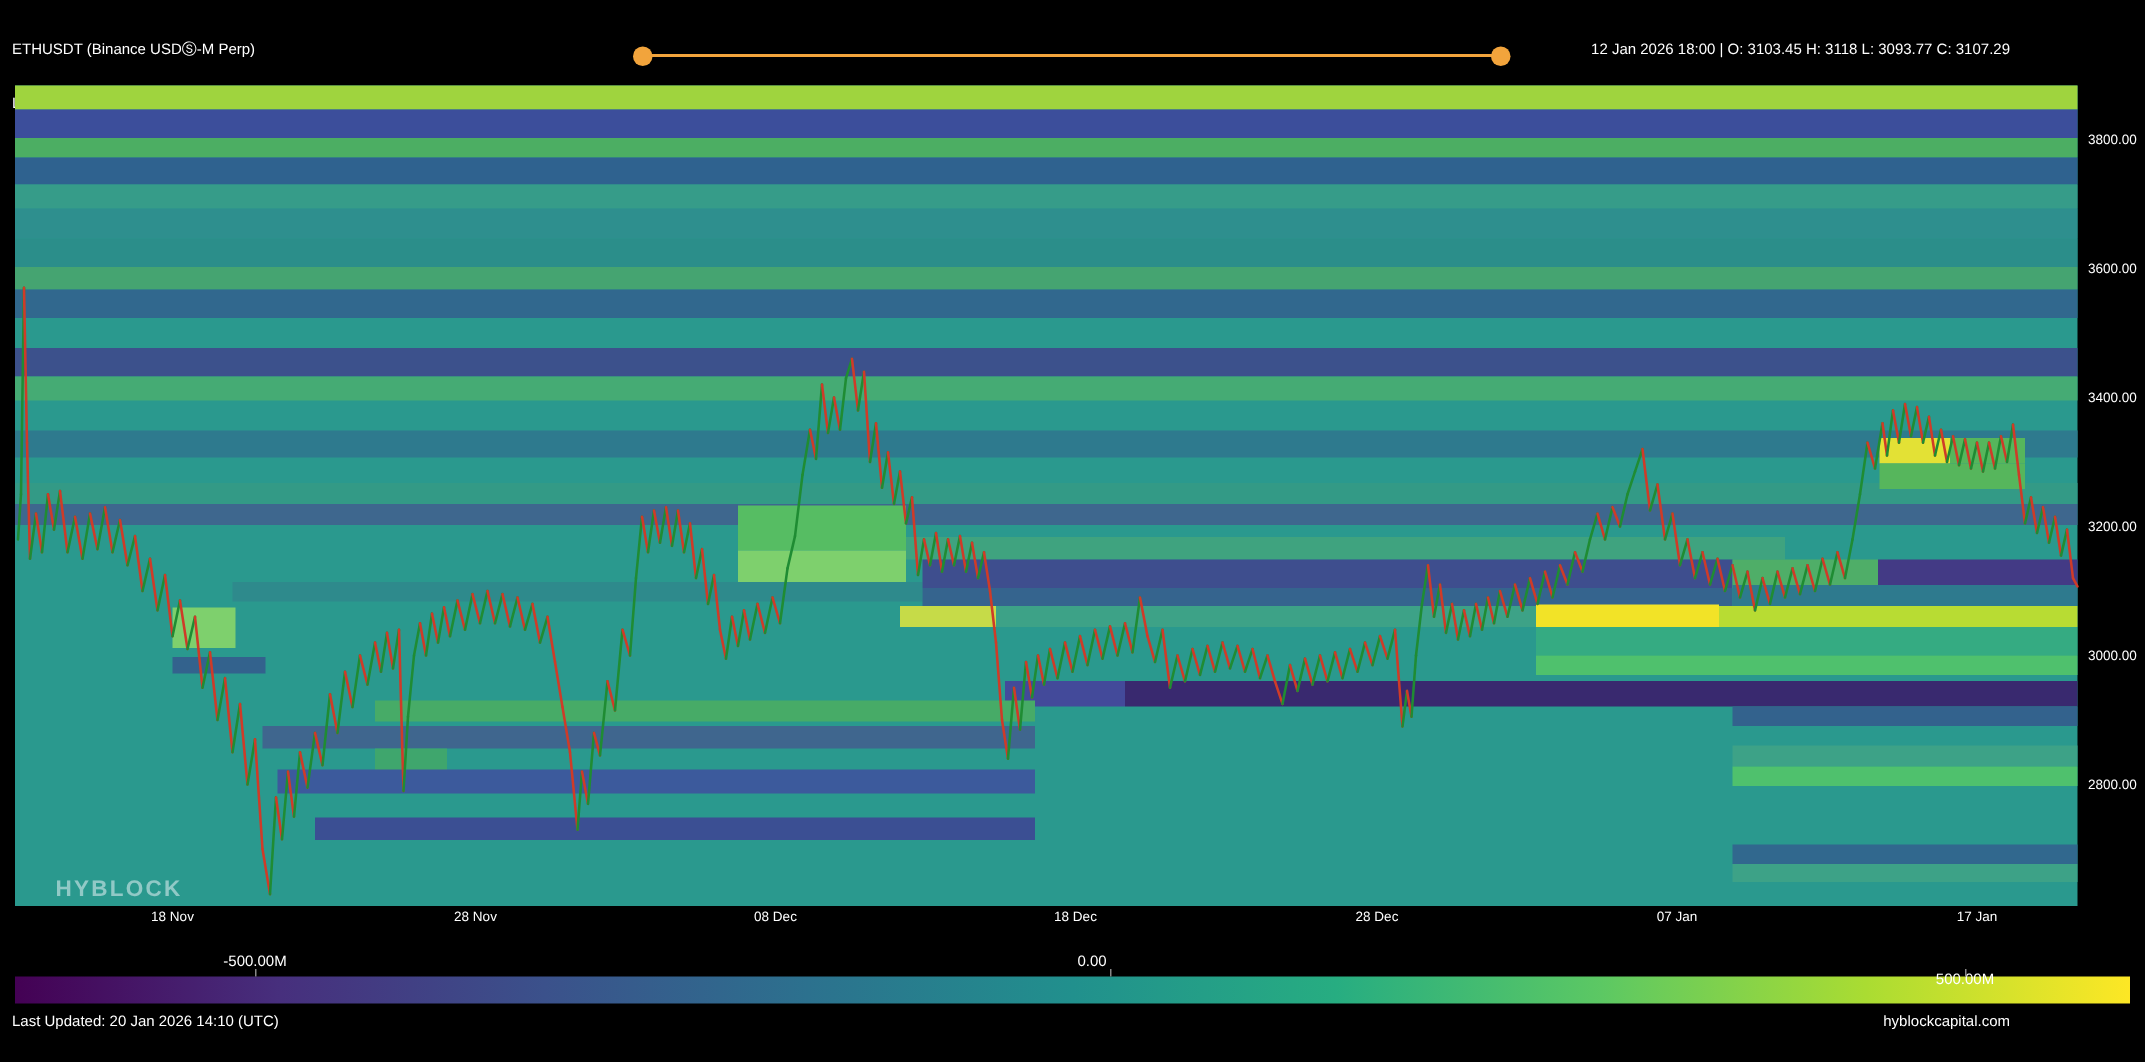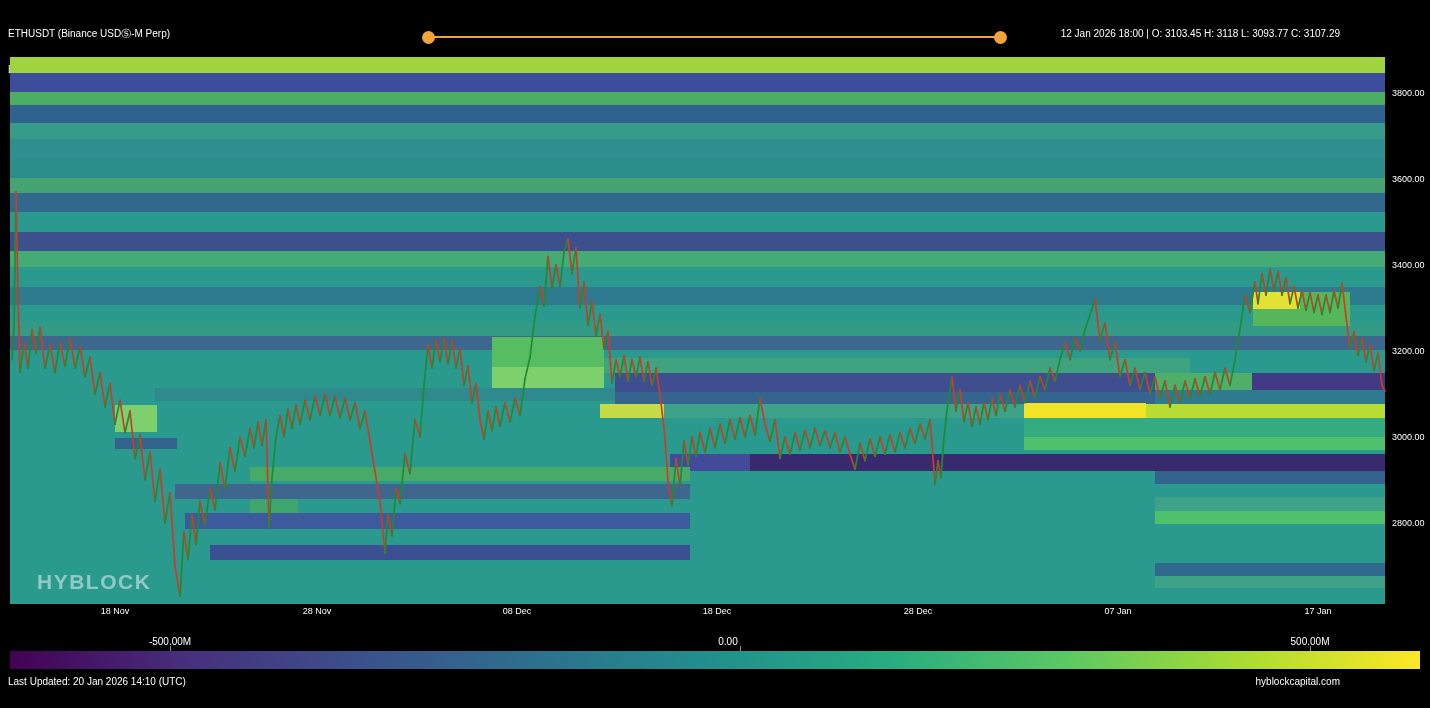--- a/index.html
+++ b/index.html
@@ -5,21 +5,21 @@
   html,body{margin:0;padding:0;background:#000;width:1430px;height:708px;overflow:hidden;
     font-family:"Liberation Sans","DejaVu Sans",sans-serif;-webkit-font-smoothing:antialiased;}
   #stage{position:relative;width:1348px;height:708px;background:#000;}
   .hdr{position:absolute;top:4px;color:#fff;font-size:10px;line-height:12px;white-space:pre;}
   .hdr.left{left:8px;text-align:left;}
   .hdr.right{right:8px;text-align:left;}
   #chart-svg{position:absolute;left:0;top:0;}
   #slider{position:absolute;left:0;top:0;width:1430px;height:0;}
   .slider-line{position:absolute;height:2px;border-radius:1px;}
   .slider-handle{position:absolute;width:13px;height:13px;border-radius:50%;cursor:ew-resize;}
-  #watermark{position:absolute;left:37px;top:570px;font-size:21px;font-weight:bold;
+  #watermark{position:absolute;left:37px;top:584px;font-size:15px;font-weight:bold;
     letter-spacing:1.5px;color:rgba(208,230,232,0.62);}
   #colorbar{position:absolute;left:10px;top:651px;width:1410px;height:18px;}
   .cbar-tick-label{position:absolute;top:636px;transform:translateX(-50%);color:#fff;font-size:10px;}
   .cbar-tick-mark{position:absolute;top:646px;width:1px;height:5px;background:#888;}
   .ftr{position:absolute;top:676px;color:#fff;font-size:10px;}
   .ftr.left{left:8px;}
   .ftr.right{right:8px;margin-left:20px;}
 </style>
 </head>
 <body>
@@ -422,20 +422,20 @@
   </svg>
 
   <div id="watermark">HYBLOCK</div>
 
   <div id="colorbar" style="left: 10px; top: 651px; width: 1410px; height: 18px; background: linear-gradient(to right, rgb(68, 1, 84), rgb(71, 47, 125), rgb(59, 81, 139), rgb(44, 113, 142), rgb(33, 144, 141), rgb(39, 173, 129), rgb(92, 200, 99), rgb(170, 220, 50), rgb(253, 231, 37));"></div>
   <div id="cbar-ticks">
       <span class="cbar-tick-label" style="left: 170px;">-500.00M</span>
       <span class="cbar-tick-mark" style="left: 170px;"></span>
       <span class="cbar-tick-label" style="left: 728px;">0.00</span>
       <span class="cbar-tick-mark" style="left: 740px;"></span>
-      <span class="cbar-tick-label" style="left: 1310px;">500.00M</span>
+      <span class="cbar-tick-label" style="left: 1310px; margin-top: 12px;">500.00M</span>
       <span class="cbar-tick-mark" style="left: 1310px;"></span>
     </div>
 
   <div class="ftr left">Last Updated: 20 Jan 2026 14:10 (UTC)</div>
   <div class="ftr right">hyblockcapital.com</div>
 
 </div>
 
 </body></html>

